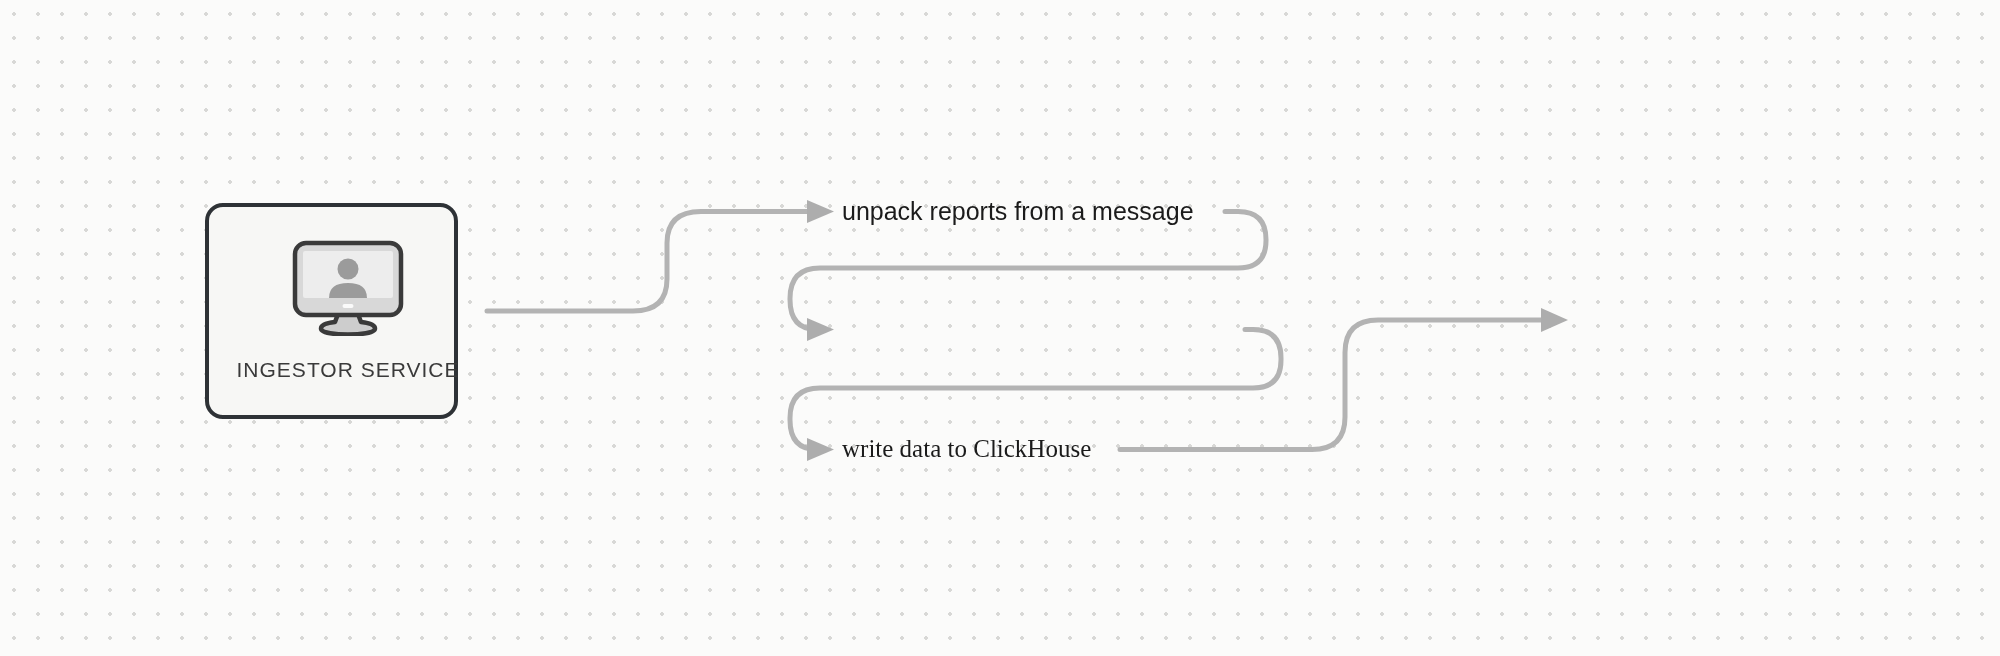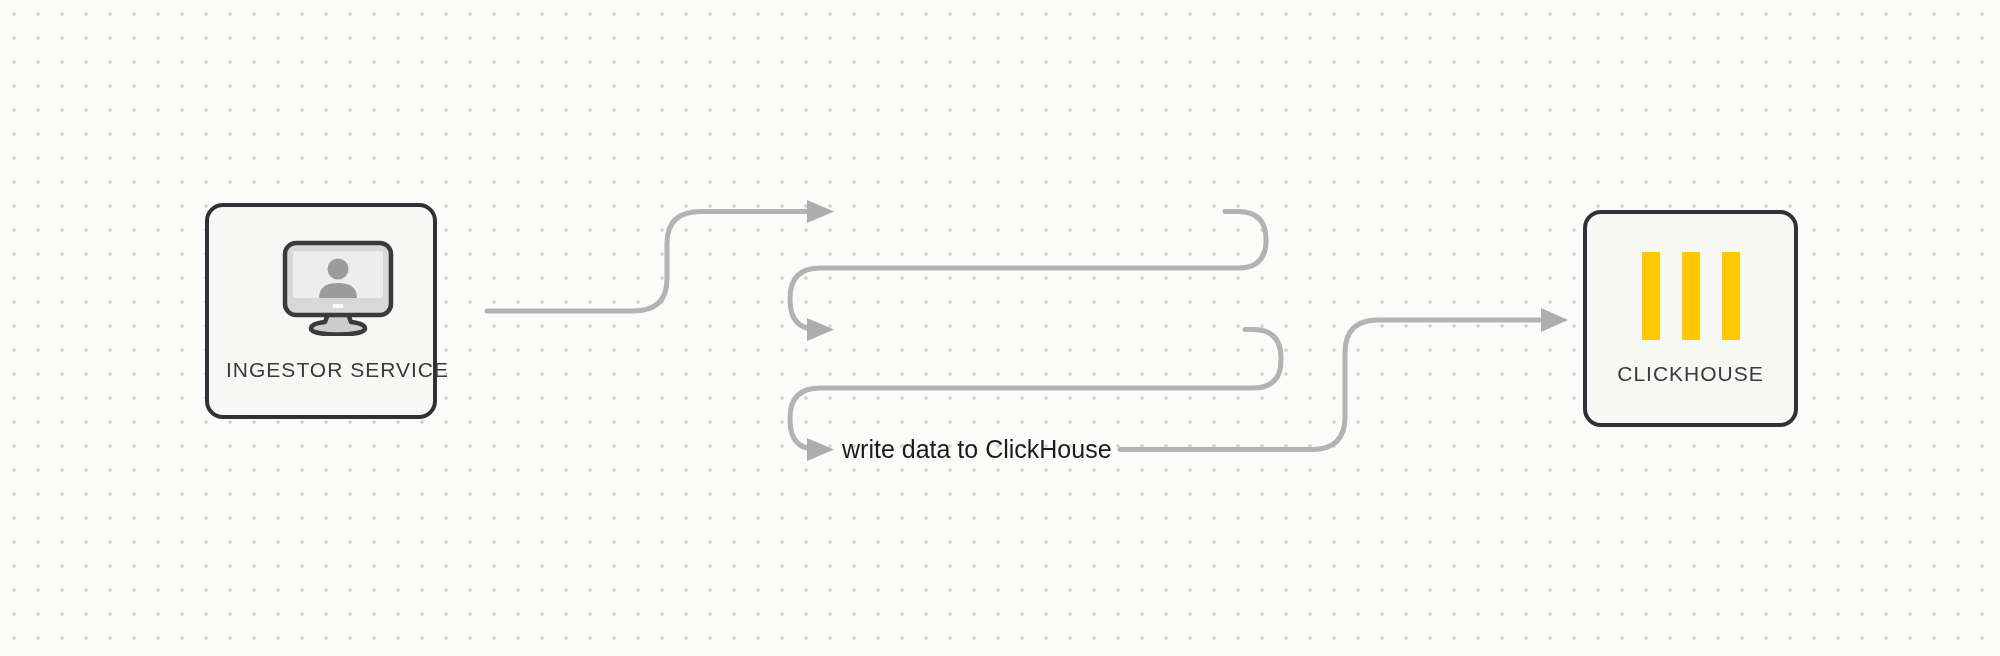--- a/index.html
+++ b/index.html
@@ -23,34 +23,34 @@
     background-position:2px 2px;
   }
   .connector-layer{position:absolute;left:0;top:0;width:2000px;height:656px;z-index:1;pointer-events:none;}
   .node{
     position:absolute;z-index:2;
     background:var(--box_fill,#f7f7f5);
     border:4.5px solid var(--box_border,#2e3236);
     border-radius:18px;
     display:flex;flex-direction:column;align-items:center;justify-content:center;gap:22px;
   }
-  .node-ingestor{left:205px;top:203px;width:232px;height:216px;padding-left:33px;}
+  .node-ingestor{left:205px;top:203px;width:253px;height:216px;padding-left:33px;}
   .node-clickhouse{left:1583px;top:210px;width:215px;height:217px;}
   .node-label{
     font-size:21px;letter-spacing:1px;color:var(--node_label,#3a3a3a);
     white-space:nowrap;line-height:24px;
   }
   .step-label{
     position:absolute;z-index:2;left:842px;
     font-size:25px;line-height:34px;color:var(--text_dark,#1b1b1b);
     white-space:nowrap;
   }
   .step-1{top:194px;}
   .step-2{top:312px;}
-  .step-3{top:432px;}
+  .step-3{top:432px;font-family:Liberation Serif, serif;}
   .conn{stroke:var(--connector,#b3b3b3);stroke-width:5;fill:none;stroke-linecap:round;stroke-linejoin:round;}
   .arrowhead{fill:var(--arrow,#adadad);stroke:none;}
 </style>
 </head>
 <body>
 
 <div class="canvas">
 
   <svg class="connector-layer" viewBox="0 0 2000 656" xmlns="http://www.w3.org/2000/svg">
     <path class="conn" d="M 487 311 L 633 311 Q 667 311 667 279 L 667 243 Q 667 211.5 701 211.5 L 807 211.5"></path>
@@ -75,24 +75,17 @@
       <rect x="11" y="11" width="90" height="47" rx="2" fill="var(--monitor_screen,#ededed)"></rect>
       <g clip-path="url(#screen-clip)" fill="var(--monitor_person,#9b9b9b)">
         <circle cx="56" cy="29" r="10.5"></circle>
         <path d="M37 58 q0 -15 19 -15 q19 0 19 15 z"></path>
       </g>
       <rect x="50.5" y="64" width="11" height="4" rx="2" fill="#fafafa"></rect>
     </svg>
     <div class="node-label">INGESTOR SERVICE</div>
   </div>
 
-  <div class="node node-clickhouse">
-    <svg width="98" height="88" viewBox="0 0 98 88" xmlns="http://www.w3.org/2000/svg">
-      <rect x="0" y="0" width="18" height="88" fill="var(--clickhouse_yellow,#ffc800)"></rect>
-      <rect x="40" y="0" width="18" height="88" fill="var(--clickhouse_yellow,#ffc800)"></rect>
-      <rect x="80" y="0" width="18" height="88" fill="var(--clickhouse_yellow,#ffc800)"></rect>
-    </svg>
-    <div class="node-label">CLICKHOUSE</div>
-  </div>
 
+  <div class="step-label step-1">unpack reports from a message</div>
   <div class="step-label step-3">write data to ClickHouse</div>
 
 </div>
 
 </body></html>

